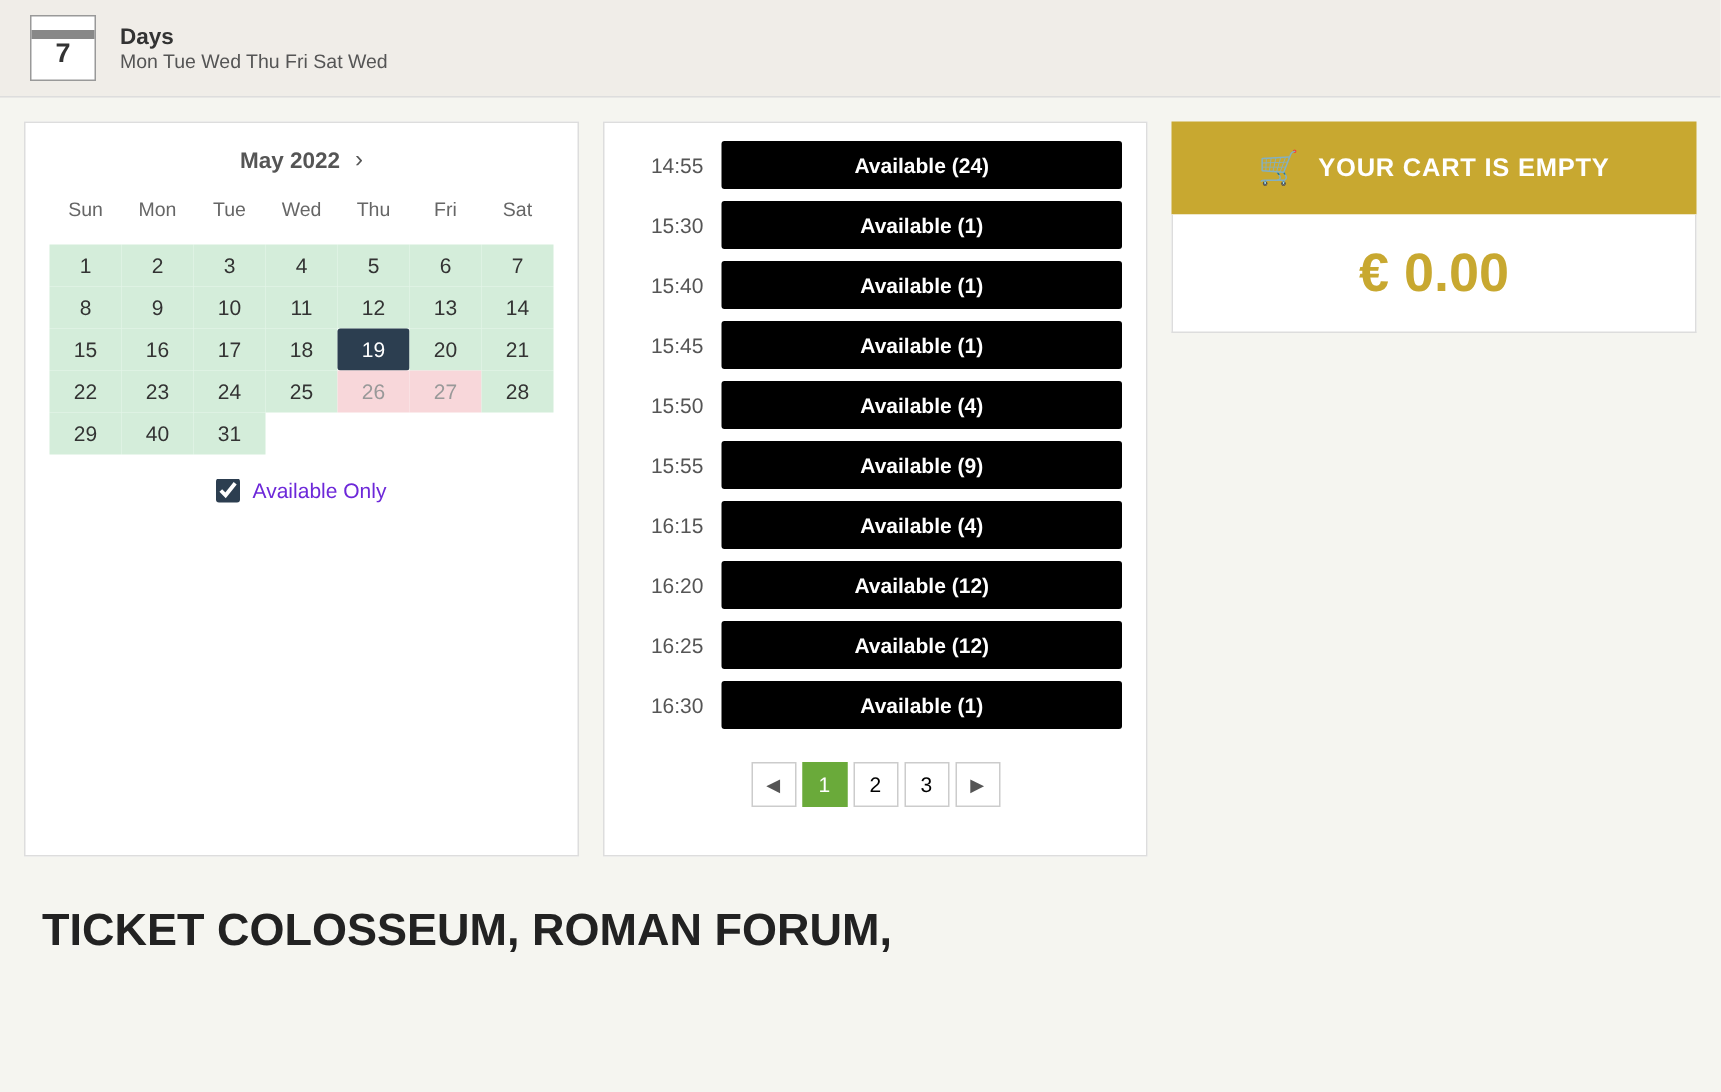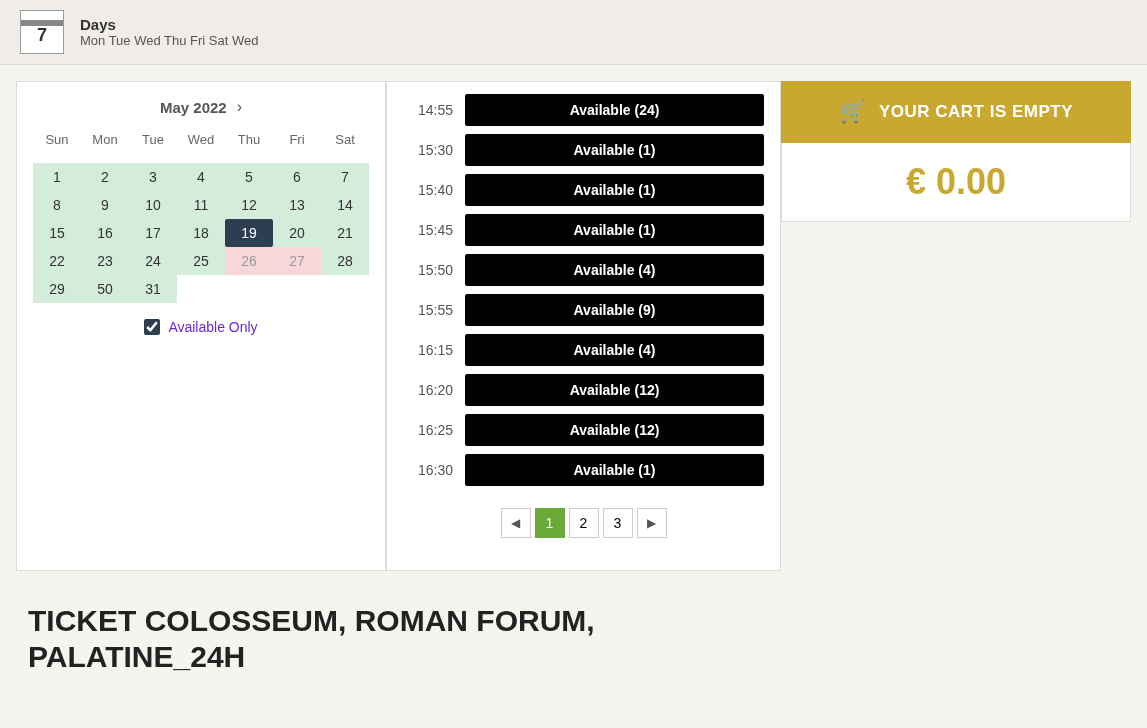--- a/index.html
+++ b/index.html
@@ -38,20 +38,21 @@
       color: #333;
       line-height: 1;
     }
     .days-info { }
     .days-title { font-weight: bold; font-size: 15px; color: #333; }
     .days-sub { font-size: 13px; color: #555; }
 
     
     .main-content {
       display: flex;
+      gap: 16px;
       padding: 16px 16px 0 16px;
       justify-content: flex-end;
     }
 
     
     .calendar-panel {
       background: #fff;
       border: 1px solid #ddd;
       width: 370px;
       min-height: 490px;
@@ -311,21 +312,21 @@
             <td class="available">22</td>
             <td class="available">23</td>
             <td class="available">24</td>
             <td class="available">25</td>
             <td class="unavailable">26</td>
             <td class="unavailable">27</td>
             <td class="available">28</td>
           </tr>
           <tr>
             <td class="available">29</td>
-            <td class="available">50</td>
+            <td class="available">40</td>
             <td class="available">31</td>
             <td class="empty"></td>
             <td class="empty"></td>
             <td class="empty"></td>
             <td class="empty"></td>
           </tr>
         </tbody>
     </table>
     <div class="checkbox-row">
       <input type="checkbox" id="avail-only" checked="" style="">
@@ -391,15 +392,14 @@
       <span>YOUR CART IS EMPTY</span>
     </button>
     <div class="cart-total">€ 0.00</div>
   </div>
 
 </div>
 
 <div class="bottom-section">
   <div class="ticket-title">
     <div>TICKET COLOSSEUM, ROMAN FORUM,</div>
-    <div>PALATINE_24H</div>
   </div>
 </div>
 
 </body></html>

